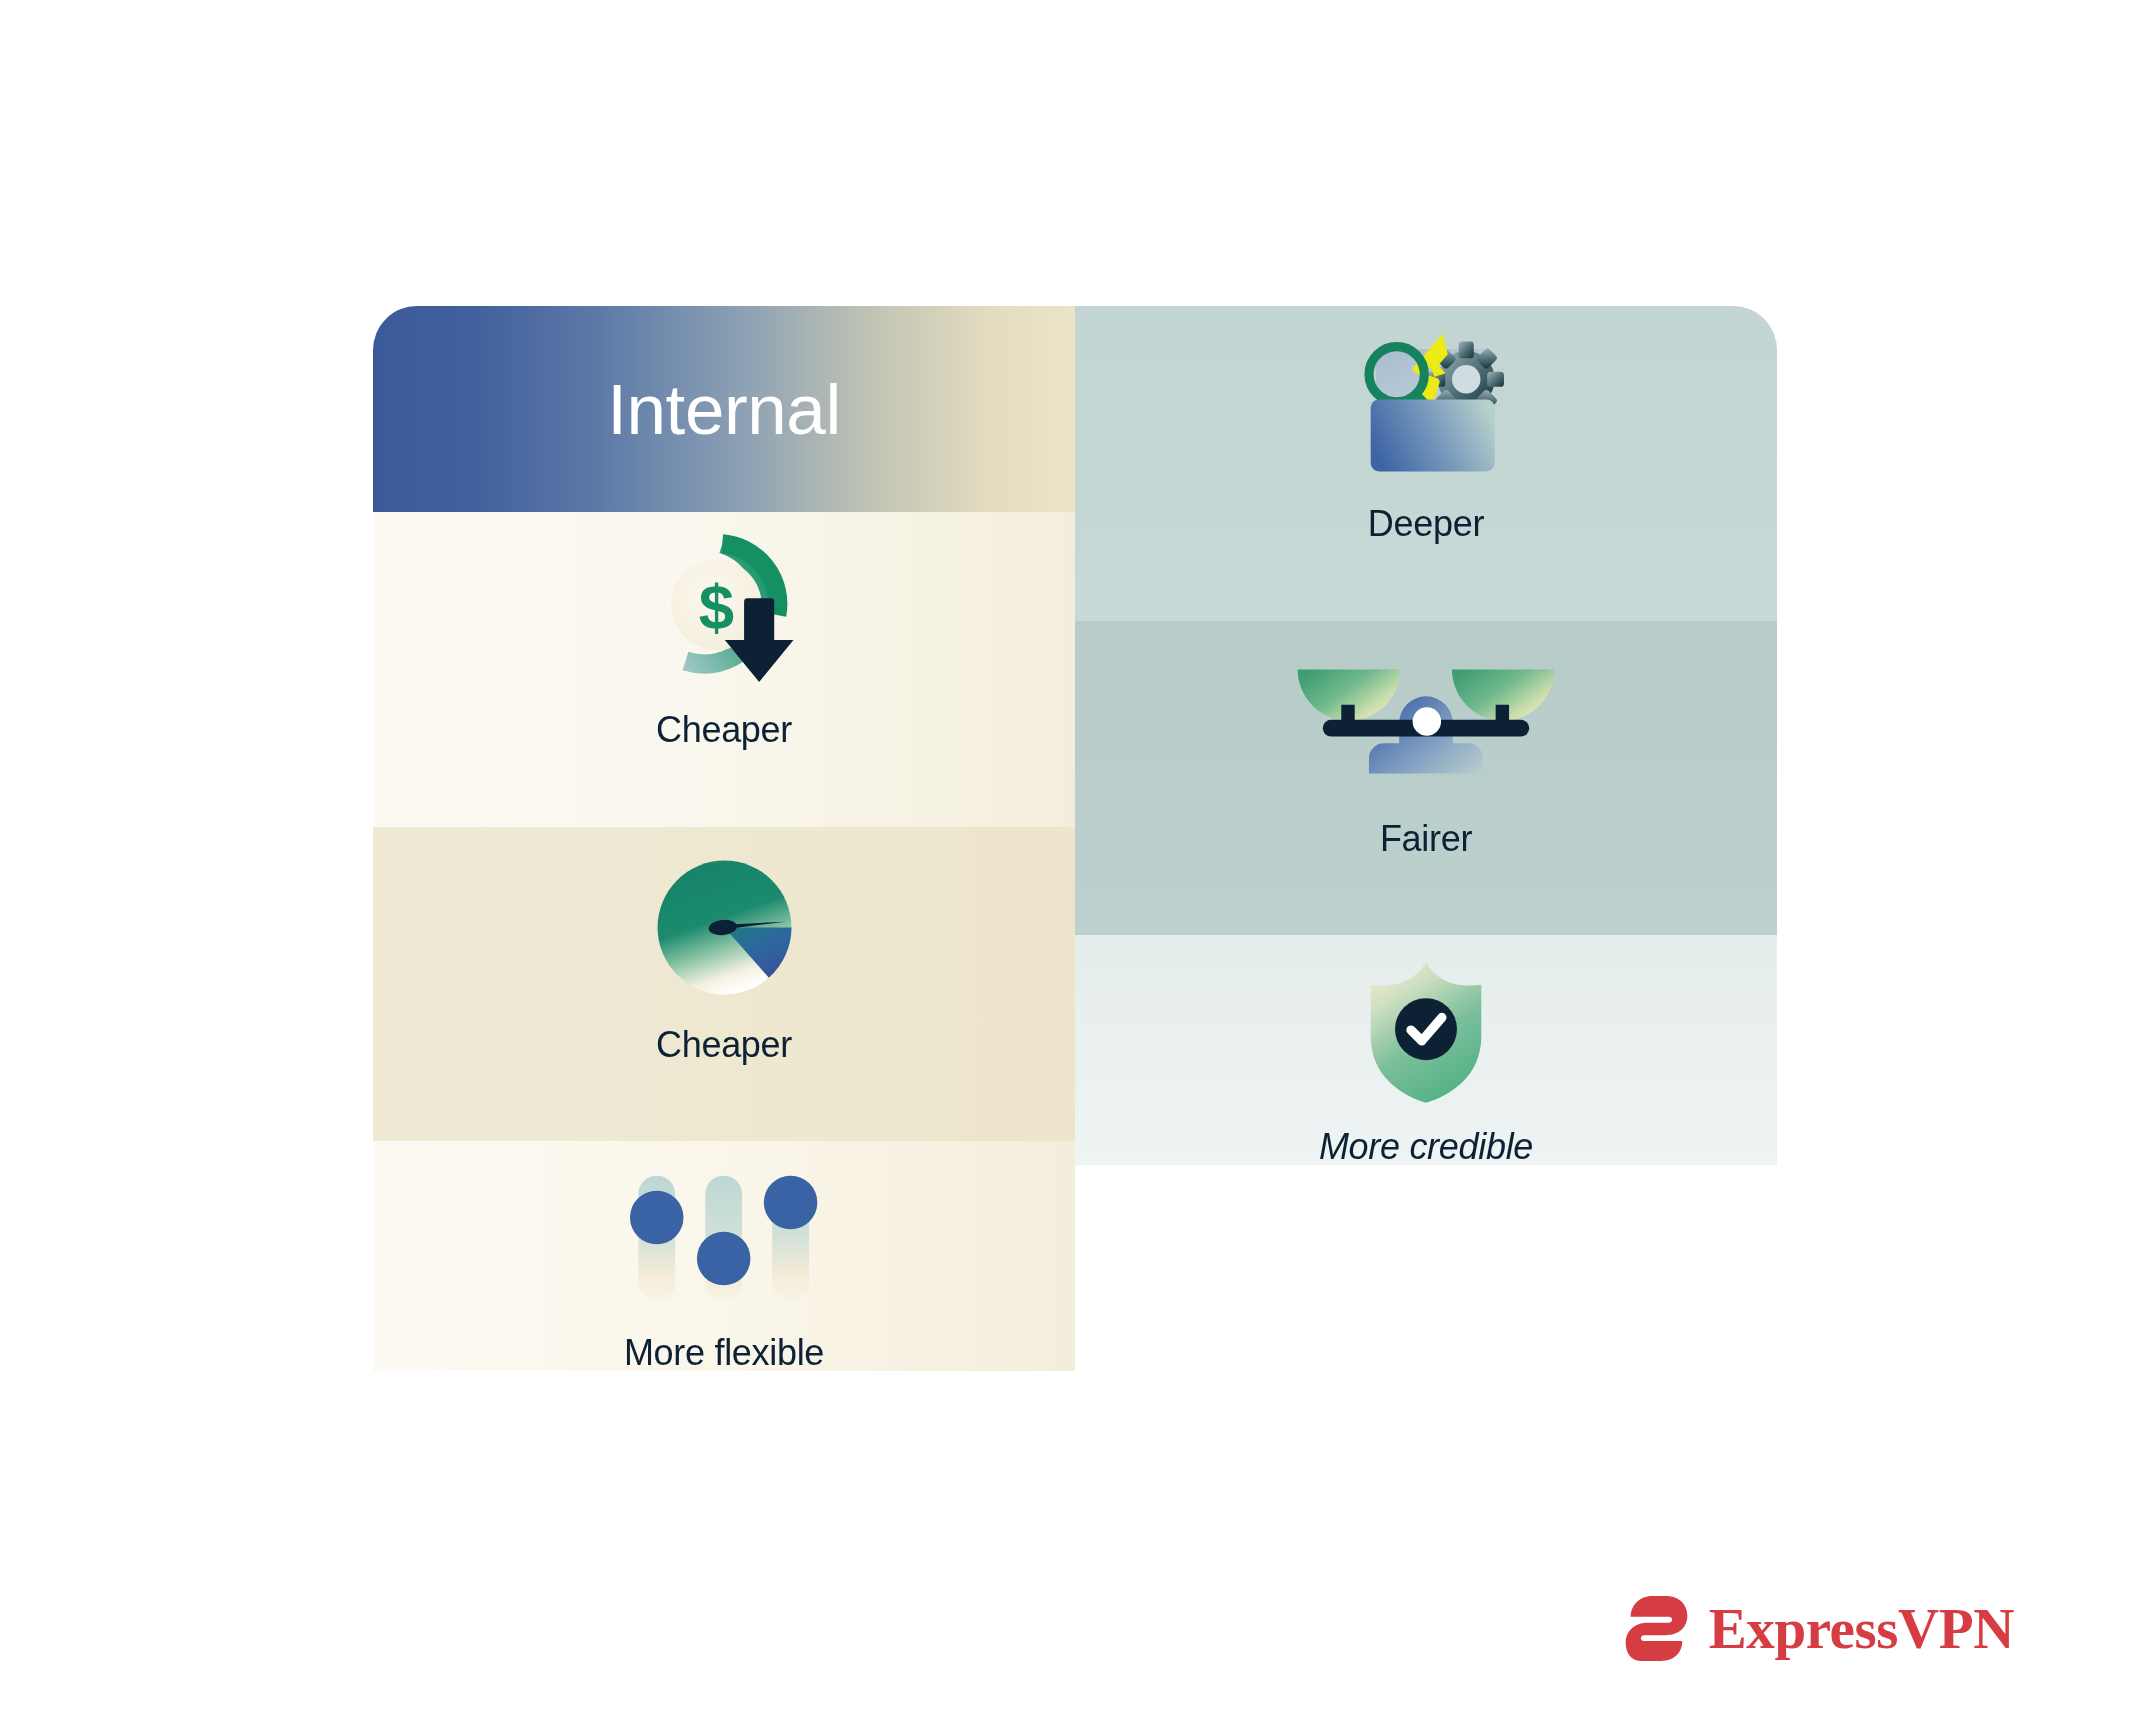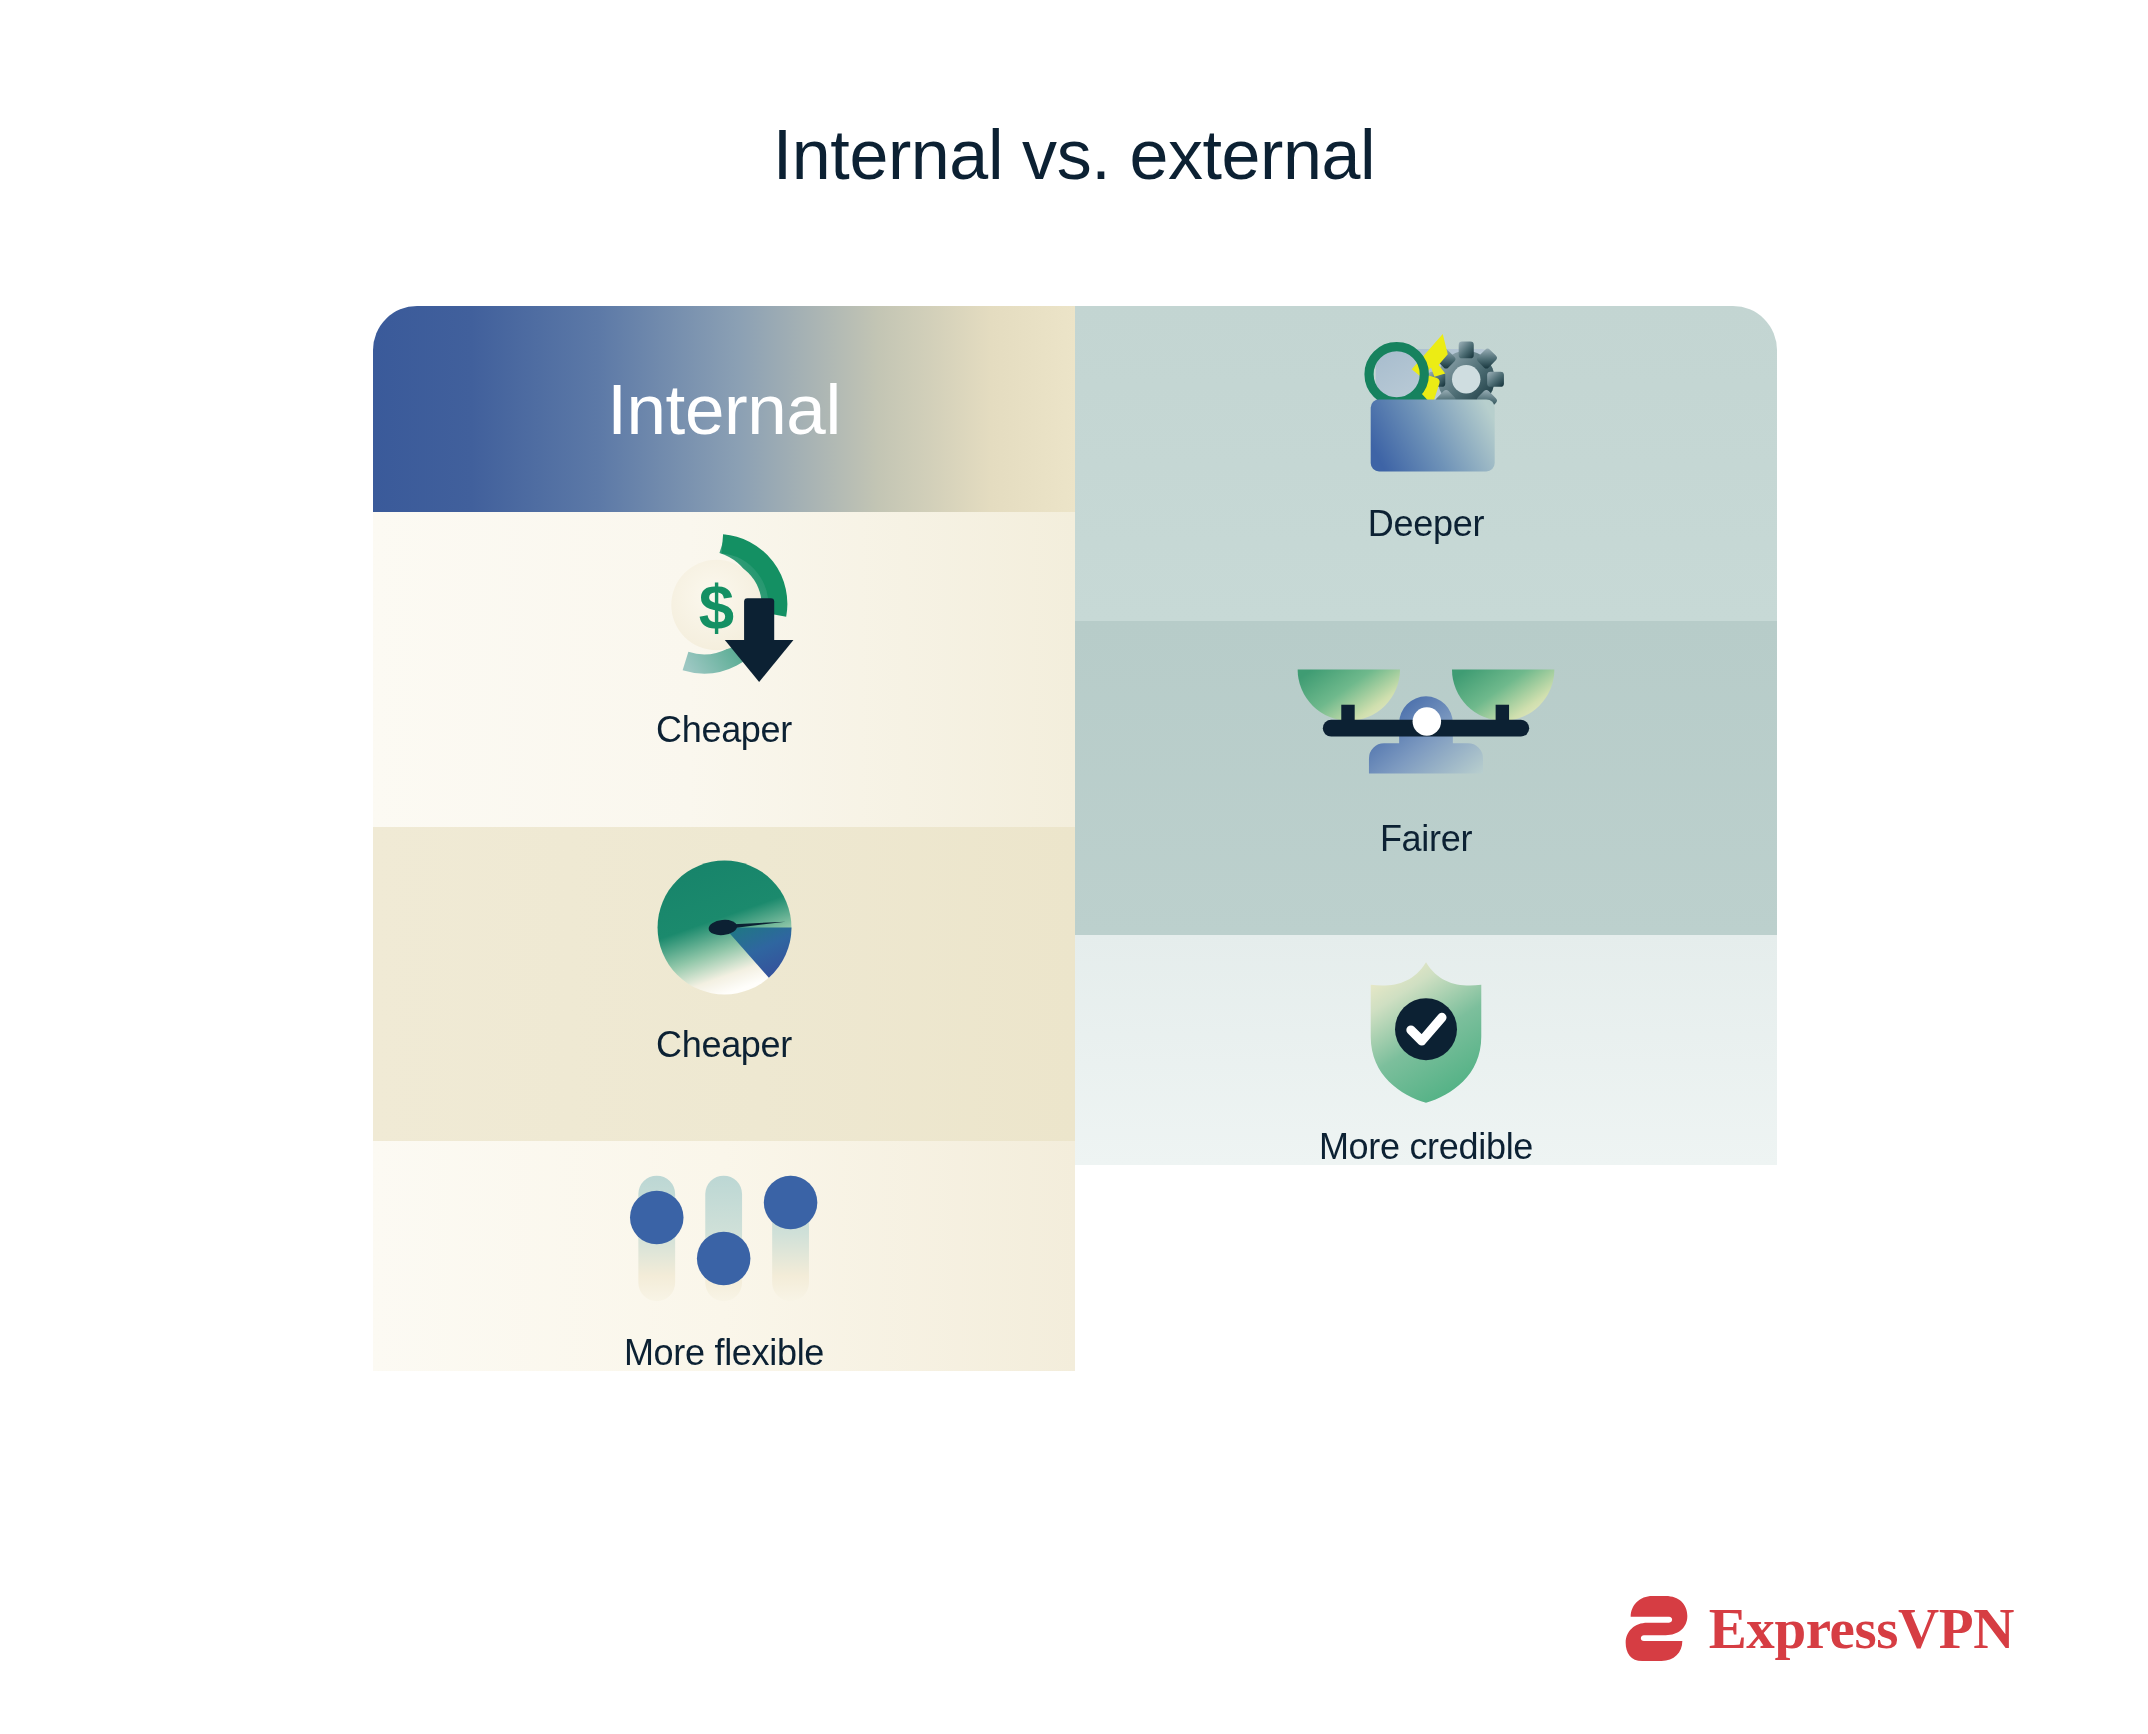--- a/index.html
+++ b/index.html
@@ -66,21 +66,21 @@
   .cell.r2 { height:314px; }
   .cell.r3 { height:230px; }
 
   
   .i1 { background:linear-gradient(90deg,#fcfaf3 0%,#faf7ee 45%,#f3eedc 100%); }
   .i2 { background:linear-gradient(90deg,#f0ead5 0%,#eee8d1 55%,#ece5cb 100%); }
   .i3 { background:linear-gradient(90deg,#fcfaf3 0%,#faf6ea 50%,#f3eddb 100%); }
   
   .e1 { background:linear-gradient(180deg,#c3d5d2 0%,#c7d9d6 100%); }
   .e2 { background:linear-gradient(180deg,#b7ccc9 0%,#bcd0cd 100%); }
-  .e3 { background:linear-gradient(180deg,#e5edec 0%,#eef4f3 100%); }
+  .e3 { background:linear-gradient(180deg,#e5edec 0%,#eef4f3 100%);font-style:italic; }
 
   .icon-wrap {
     height:200px;
     display:flex; align-items:center; justify-content:center;
     width:100%;
   }
   .cell-label {
     font-size:36px;
     color:#0c2133;
     font-weight:400;
@@ -103,21 +103,20 @@
     color:#d63d43;
     letter-spacing:-0.4px;
     line-height:1;
   }
 </style>
 </head>
 <body>
 
 <div class="page">
 
-  <div class="title">Internal vs. external</div>
 
   <div class="card">
 
     <div class="col">
 
       <div class="col-head head-internal">Internal</div>
 
       <div class="cell r1 i1">
         <div class="icon-wrap">
           <svg width="168" height="159" viewBox="0 0 200 190">

